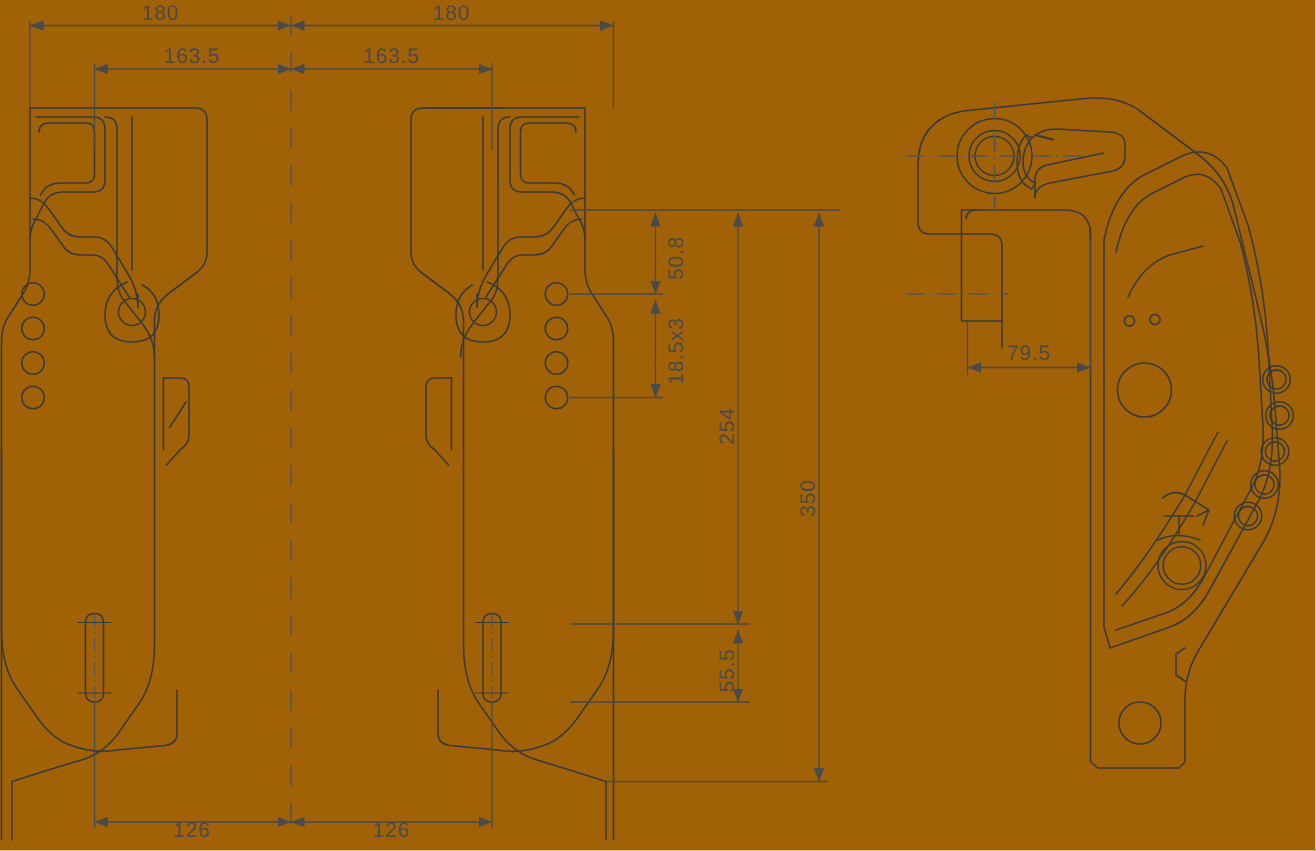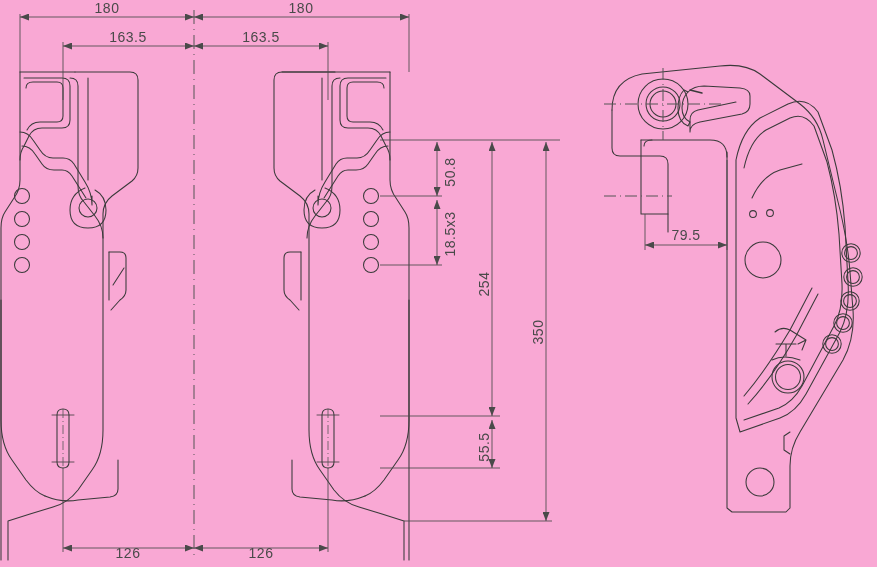--- a/index.html
+++ b/index.html
@@ -1,18 +1,18 @@
 <!DOCTYPE html>
 <html><head>
 <meta charset="utf-8">
 <style>
   html,body{margin:0;padding:0;background:#ffffff;}
   body{width:877px;height:567px;overflow:hidden;
        font-family:"Liberation Sans","DejaVu Sans",sans-serif;}
-  #sheet{position:relative;width:877px;height:567px;background:#f9a8d4;}
+  #sheet{position:relative;width:877px;height:567px;background:#a16207;}
   svg{display:block;}
   text{font-family:"Liberation Sans","DejaVu Sans",sans-serif;
        font-size:14px;fill:#4a4a4a;letter-spacing:.5px;}
 </style>
 </head>
 <body>
 
 <div id="sheet">
 <svg width="877" height="567" viewBox="0 0 877 567">
   <defs>

